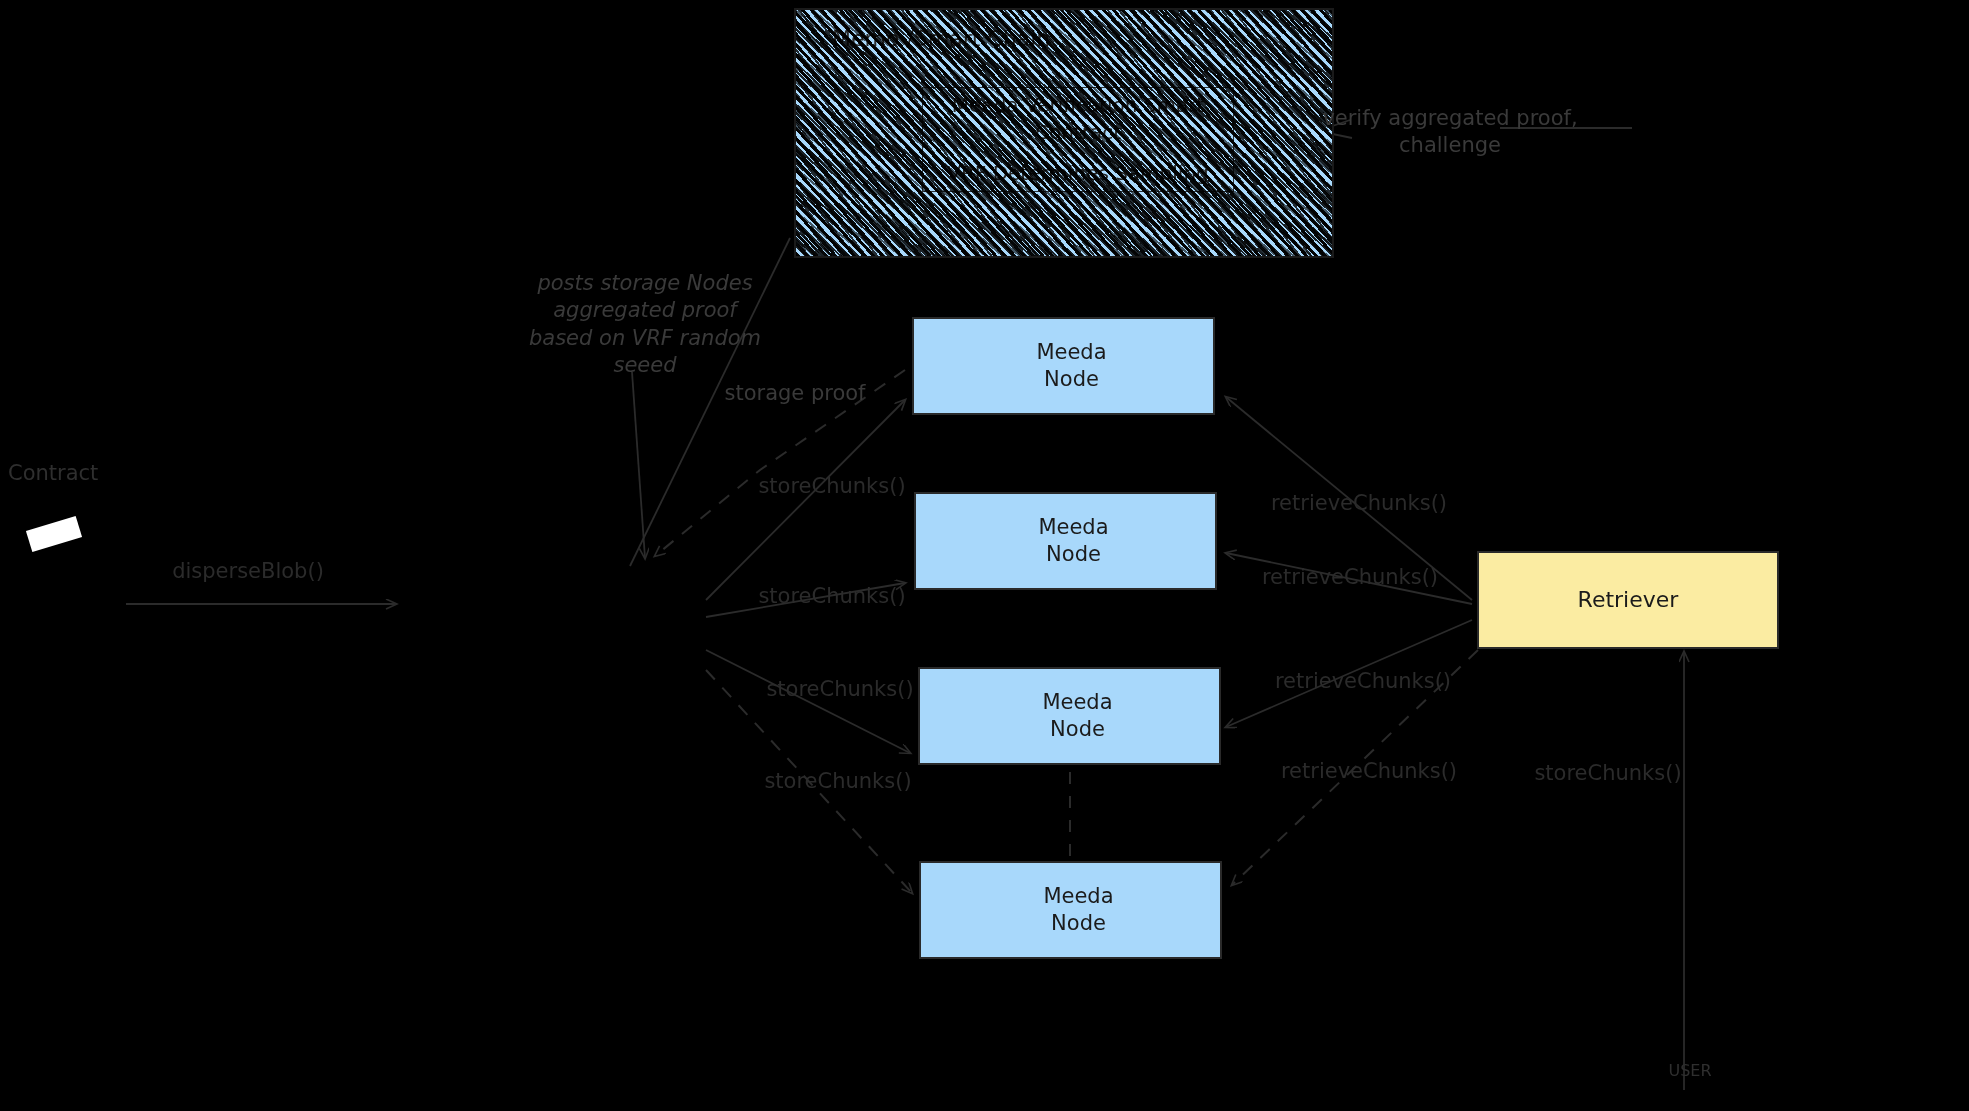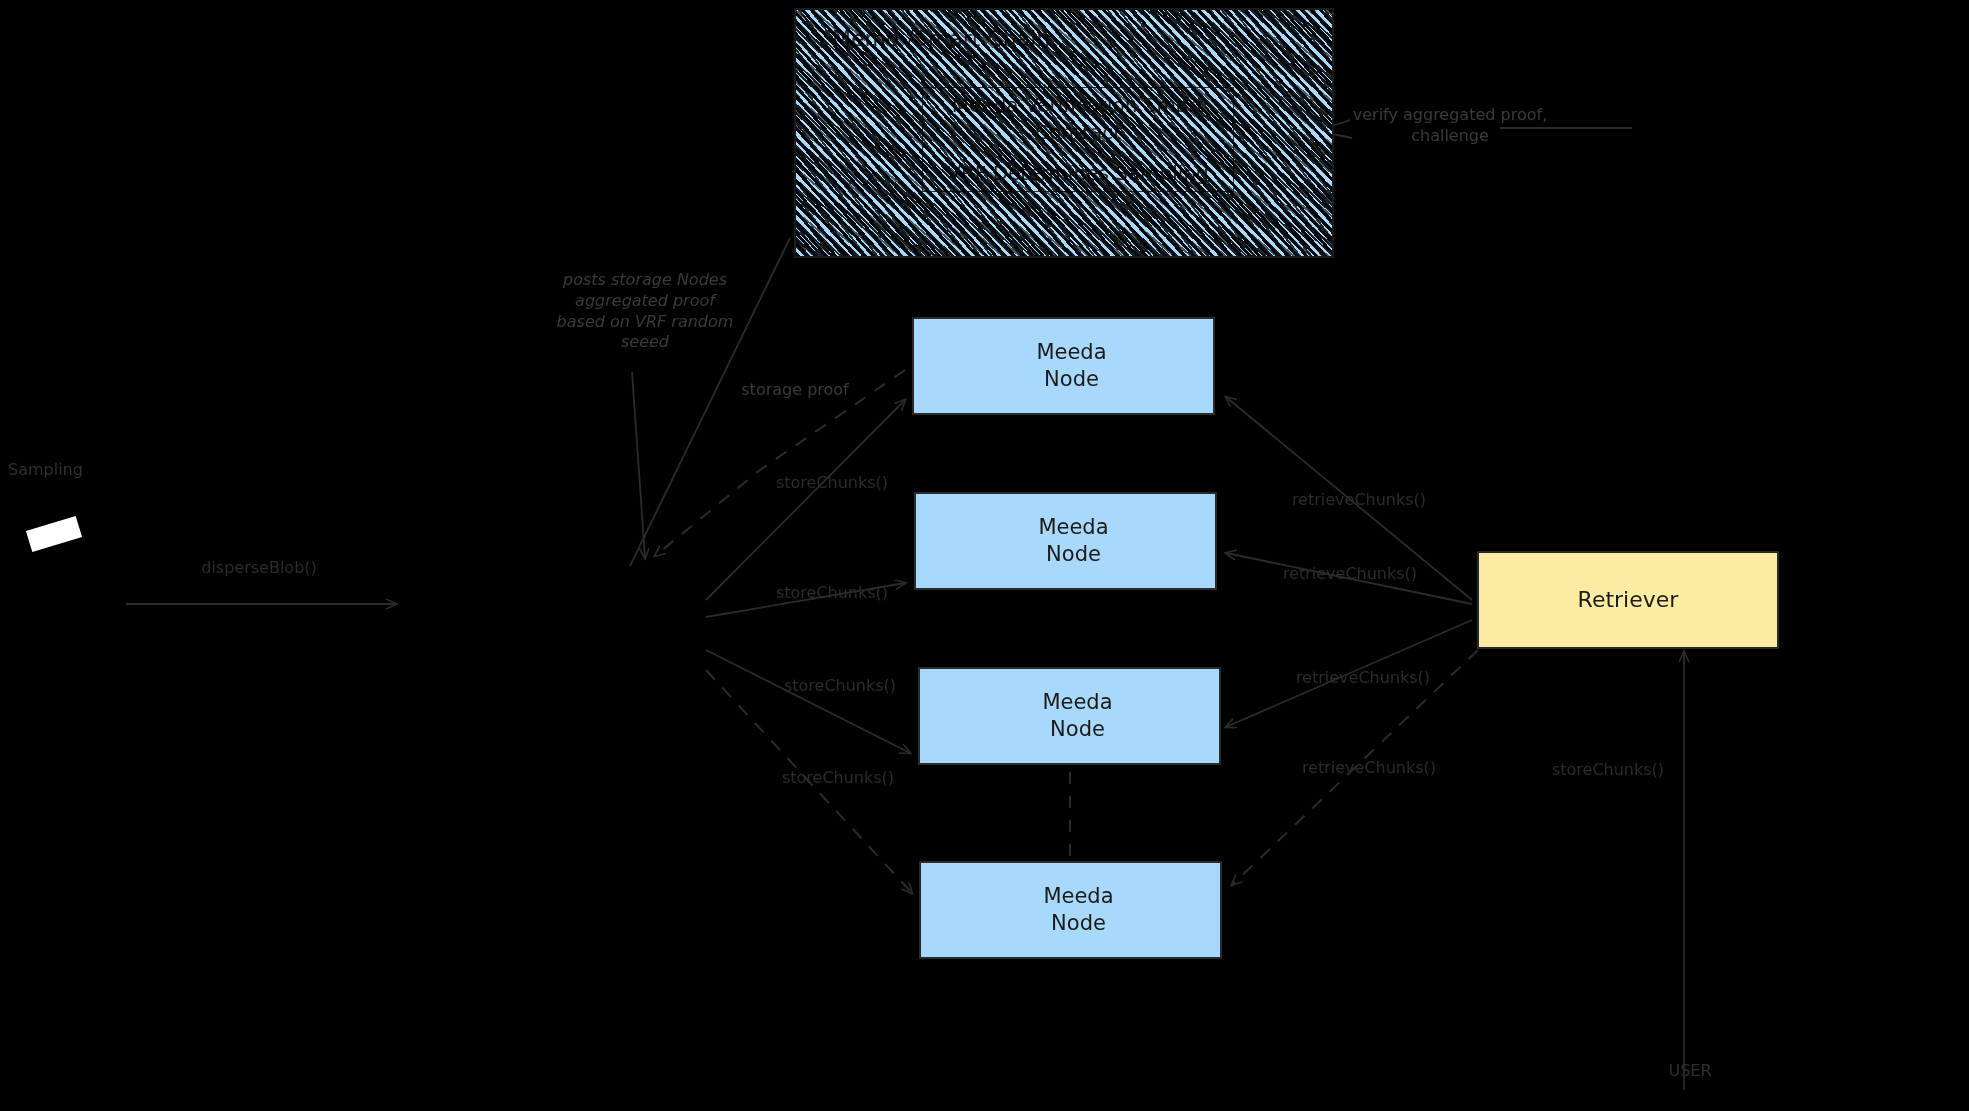--- a/index.html
+++ b/index.html
@@ -9,21 +9,21 @@
   svg#wires{position:absolute;left:0;top:0;width:1969px;height:1111px;}
 
   .node{position:absolute;box-sizing:border-box;display:flex;
         align-items:center;justify-content:center;text-align:center;
         color:#1b1b1b;line-height:1.28;white-space:pre-line;}
 
   .blue{background:#a8d8fb;border:2px solid #2a2a2a;font-size:21px;padding-left:16px;}
   .pink{background:#fbcdcd;border:2px solid #2a2a2a;font-size:22px;}
   .yellow{background:#fbeca2;border:2px solid #2a2a2a;font-size:22px;}
 
-  .label{position:absolute;color:#2b2b2b;font-size:16px;line-height:1.3;
+  .label{position:absolute;color:#2b2b2b;font-size:21px;line-height:1.3;
          text-align:center;white-space:pre-line;pointer-events:none;}
   .label.dim{color:#3a3a3a;}
   .label.ghost{color:#2f2f2f;}
 
   
   #chainbox{position:absolute;left:794px;top:8px;width:536px;height:246px;
             background:#a8d8fb;border:2px solid #1a1a1a;overflow:hidden;}
   #chainhatch{position:absolute;inset:0;
      background:
        repeating-linear-gradient(48deg, rgba(0,0,0,.97) 0px, rgba(0,0,0,.97) 3px, rgba(0,0,0,0) 3px, rgba(0,0,0,0) 7px),
@@ -104,21 +104,21 @@
     <div id="contractbox">
       <div>Meeda Verification Smart
 Contract</div>
       <div class="sep"></div>
       <div>VRF Determines Sampling</div>
     </div>
     <div id="chainhatch"></div>
   </div>
 
 
-  <div class="label ghost" style="left:8px;top:460px;width:180px;text-align:left;">Sampling</div>
+  <div class="label ghost" style="left:8px;top:460px;width:180px;text-align:left;">Contract</div>
   <div id="seqmark"></div>
 
 
   <div class="node blue meeda1">
     <span>Meeda
 Node</span>
   </div>
   <div class="node blue meeda2">
     <span>Meeda
 Node</span>
@@ -139,21 +139,21 @@
   <div class="label dim" style="left:1300px;top:105px;width:300px;">verify aggregated proof,
 challenge</div>
 
   <div class="label dim" style="left:520px;top:270px;width:250px;font-style:italic;">posts storage Nodes
 aggregated proof
 based on VRF random
 seeed</div>
 
   <div class="label dim" style="left:700px;top:380px;width:190px;">storage proof</div>
 
-  <div class="label" style="left:159px;top:558px;width:200px;">disperseBlob()</div>
+  <div class="label" style="left:148px;top:558px;width:200px;">disperseBlob()</div>
 
   <div class="label" style="left:732px;top:473px;width:200px;">storeChunks()</div>
   <div class="label" style="left:732px;top:583px;width:200px;">storeChunks()</div>
   <div class="label" style="left:740px;top:676px;width:200px;">storeChunks()</div>
   <div class="label" style="left:738px;top:768px;width:200px;">storeChunks()</div>
 
   <div class="label" style="left:1254px;top:490px;width:210px;">retrieveChunks()</div>
   <div class="label" style="left:1245px;top:564px;width:210px;">retrieveChunks()</div>
   <div class="label" style="left:1258px;top:668px;width:210px;">retrieveChunks()</div>
   <div class="label" style="left:1264px;top:758px;width:210px;">retrieveChunks()</div>

